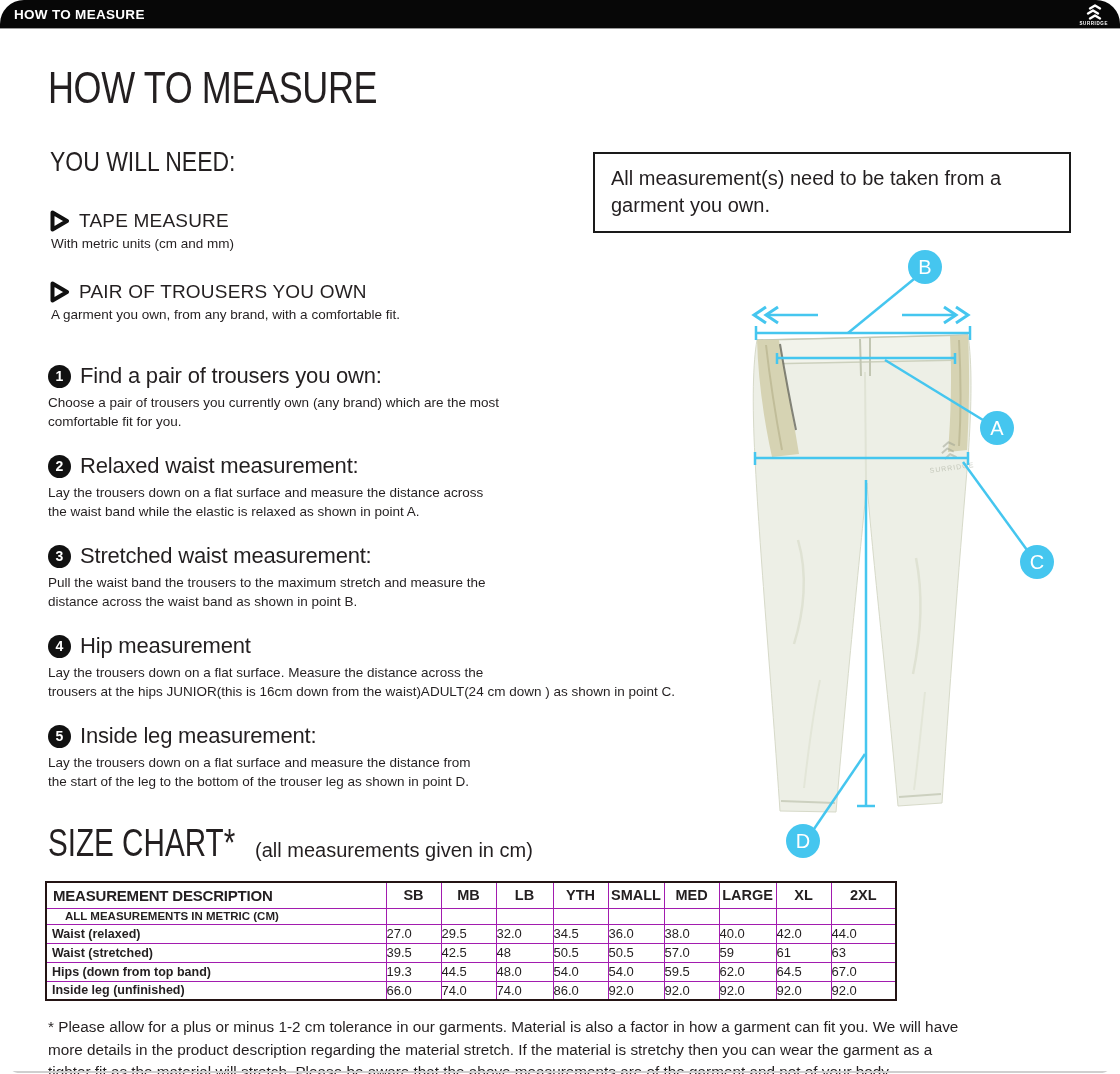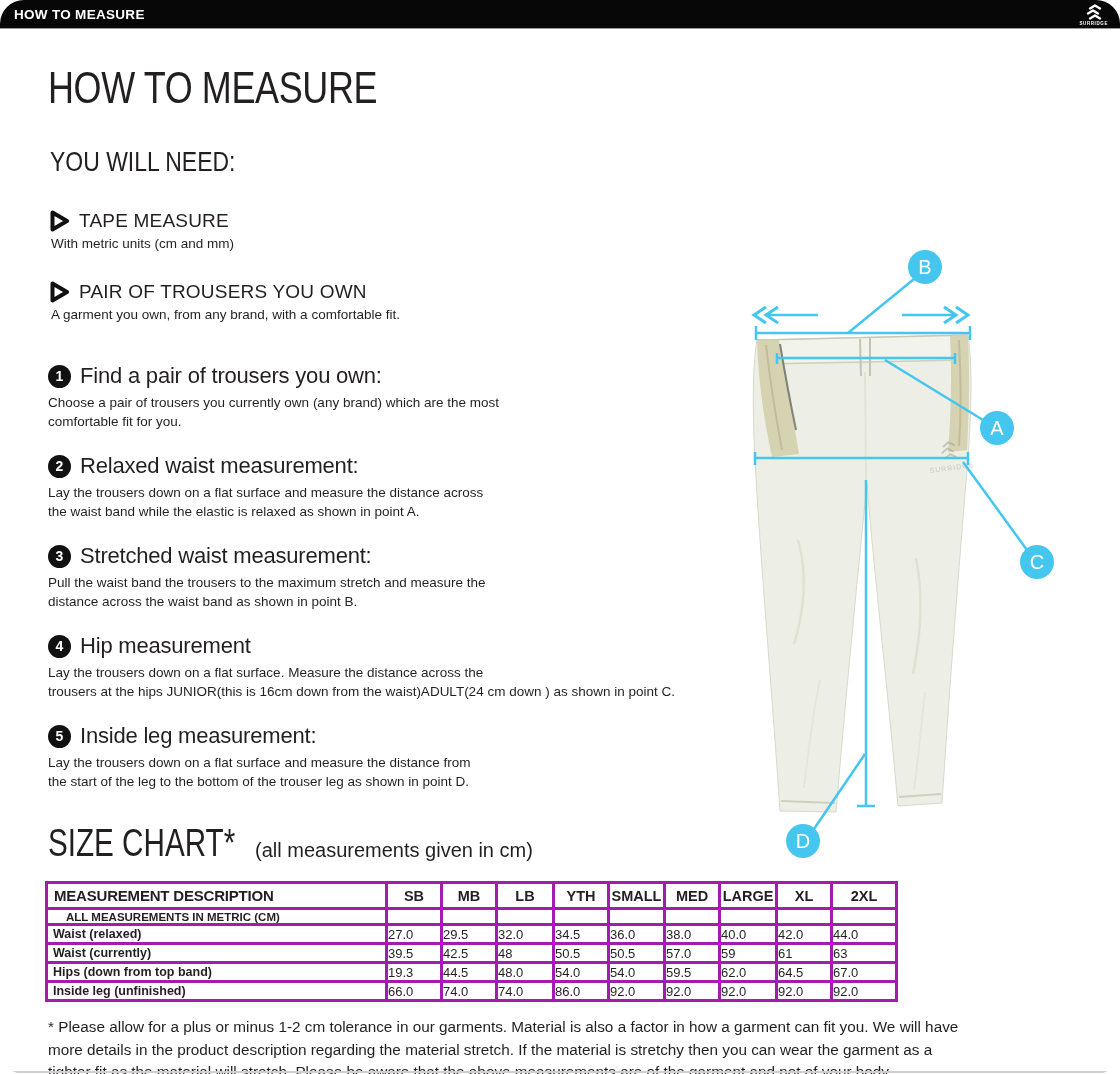--- a/index.html
+++ b/index.html
@@ -60,21 +60,21 @@
   .chart-title {
     position:absolute; left:48px; top:822px; font-size:38px; font-weight:normal;
     transform:scaleX(.78); transform-origin:left top; white-space:nowrap;
   }
   .chart-subtitle { position:absolute; left:255px; top:839px; font-size:20px; }
   table.size-table {
     position:absolute; left:45px; top:881px; width:850px;
     border-collapse:collapse; table-layout:fixed;
     border:2px solid #241414;
   }
-  .size-table th, .size-table td { border:3px solid #a21caf; overflow:hidden; white-space:nowrap; }
+  .size-table th, .size-table td { border:1px solid #a21caf; overflow:hidden; white-space:nowrap; }
   .size-table .hrow th { height:26px; font-size:14.5px; }
   .size-table .hrow th.c-desc { text-align:left; padding-left:6px; font-size:15px; letter-spacing:-.2px; }
   .size-table .mrow td { height:16px; font-size:11.5px; font-weight:bold; text-align:left; padding-left:18px; }
   .size-table .drow td { height:19px; font-size:13px; }
   .size-table .drow td.c-desc { text-align:left; padding-left:5px; font-weight:bold; font-size:12.5px; }
   
   .footnote {
     position:absolute; left:48px; top:1016px; width:1062px;
     font-size:15.3px; line-height:22.5px; white-space:pre-line;
   }
@@ -161,20 +161,22 @@
 
   <div class="step step-5">
     <div class="step-head">
       <span class="step-num">5</span>
       <h3 class="step-title">Inside leg measurement:</h3>
     </div>
     <p class="step-body">Lay the trousers down on a flat surface and measure the distance from
 the start of the leg to the bottom of the trouser leg as shown in point D.</p>
   </div>
 
+  <div class="note-box">All measurement(s) need to be taken from a
+garment you own.</div>
 
   <svg class="figure" viewBox="0 0 420 620">
 
     <g>
       <path d="M57,100 L268,95 C272,122 272,162 268,218 C261,302 251,424 242,563 L198,566 C188,452 172,312 167,243 C160,312 146,452 136,572 L80,571 C72,452 59,302 55,218 C52,162 53,122 57,100 Z" fill="#edefe6" stroke="#d7dac9" stroke-width="1"></path>
 
       <path d="M57,100 L268,95 L266,120 L59,124 Z" fill="#f2f3eb"></path>
       <path d="M59,124 L266,120" stroke="#ccd0bd" stroke-width="1.5" fill="none"></path>
       <path d="M57,100 L268,95" stroke="#c4c8b5" stroke-width="1.5" fill="none"></path>
 
@@ -294,21 +296,21 @@
         <td>29.5</td>
         <td>32.0</td>
         <td>34.5</td>
         <td>36.0</td>
         <td>38.0</td>
         <td>40.0</td>
         <td>42.0</td>
         <td>44.0</td>
       </tr>
       <tr class="drow">
-        <td class="c-desc">Waist (currently)</td>
+        <td class="c-desc">Waist (stretched)</td>
         <td>39.5</td>
         <td>42.5</td>
         <td>48</td>
         <td>50.5</td>
         <td>50.5</td>
         <td>57.0</td>
         <td>59</td>
         <td>61</td>
         <td>63</td>
       </tr>

